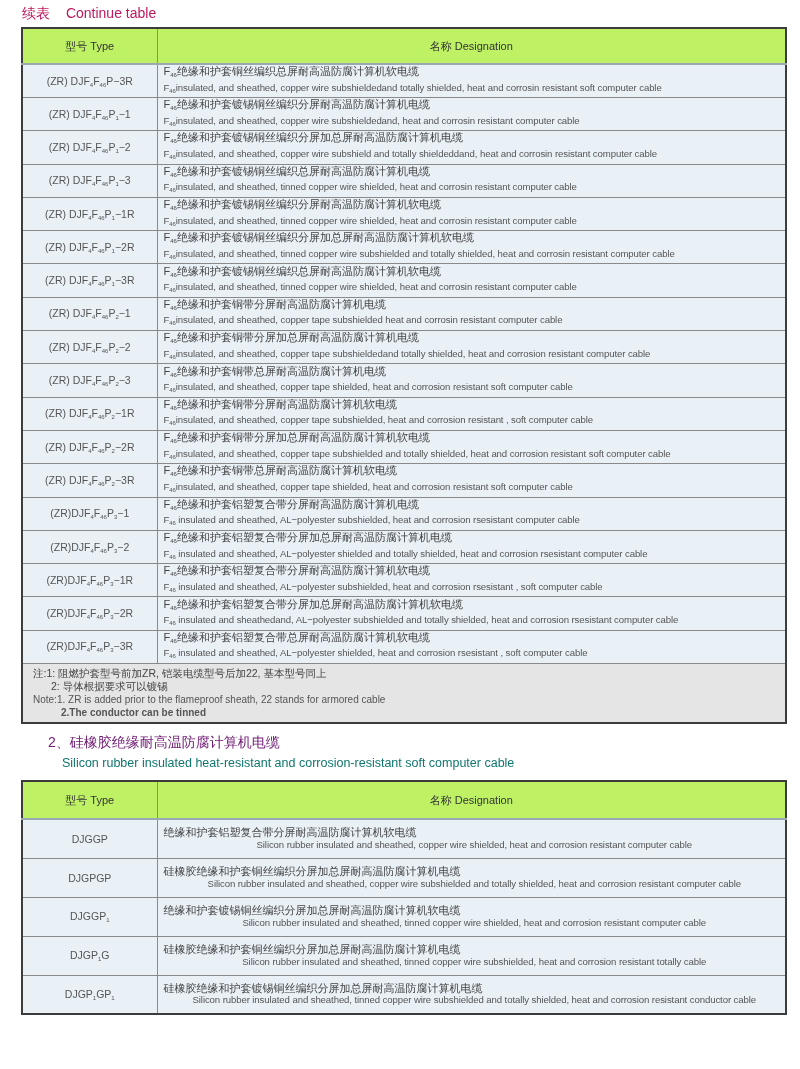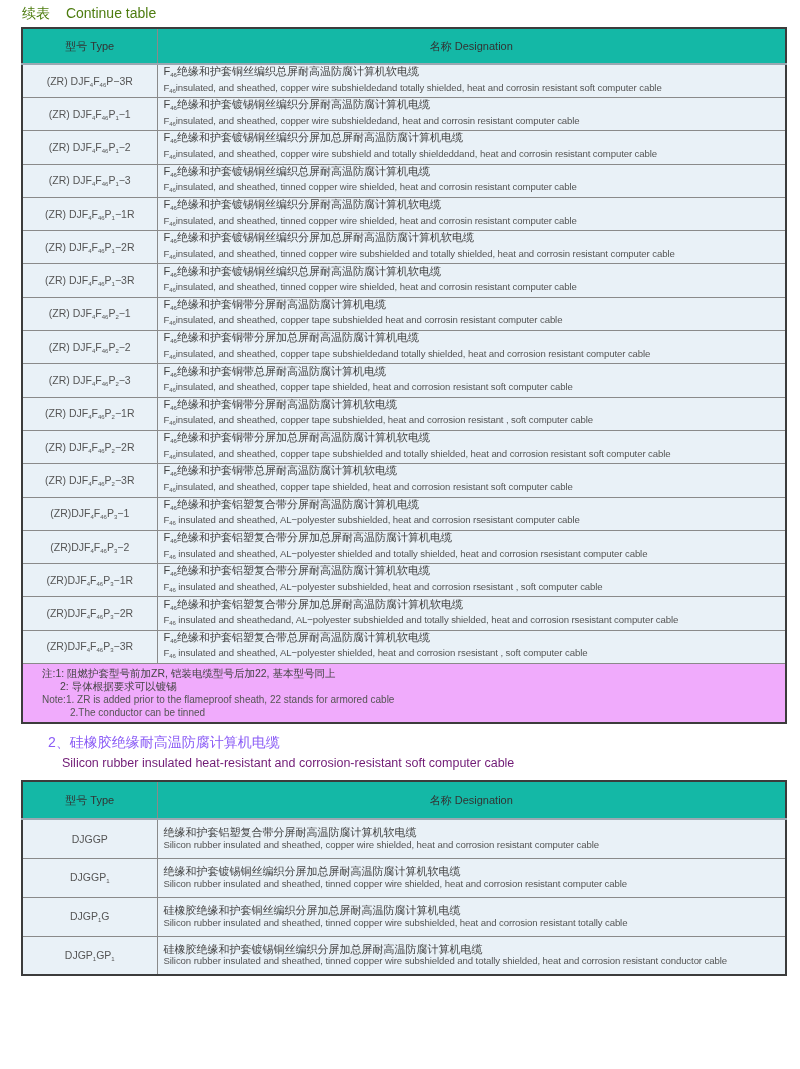--- a/index.html
+++ b/index.html
@@ -1,45 +1,45 @@
 <!DOCTYPE html>
 <html><head>
 <meta charset="utf-8">
 <style>
   * { box-sizing: border-box; margin: 0; padding: 0; }
   html, body { width: 800px; height: 1069px; background: #ffffff; overflow: hidden; }
   body { font-family: "Liberation Sans", "DejaVu Sans", sans-serif; color: #444; position: relative; }
 
-  .page-title { position: absolute; left: 22px; top: 5px; font-size: 14px; color: #4d7c0f; }
+  .page-title { position: absolute; left: 22px; top: 5px; font-size: 14px; color: #be185d; }
   .page-title .zh { margin-right: 12px; }
 
   table { border-collapse: collapse; table-layout: fixed; position: absolute; }
   .t1 { left: 21px; top: 27px; width: 766px; border: 2px solid #3c3c3c; }
   .t2 { left: 21px; top: 780px; width: 766px; border: 2px solid #3c3c3c; }
 
-  th { background: #14b8a6; font-weight: normal; font-size: 11px; color: #333; border: 1px solid #8a8a8a; border-bottom: 2px solid #9aa8b2; }
+  th { background: #bef264; font-weight: normal; font-size: 11px; color: #333; border: 1px solid #8a8a8a; border-bottom: 2px solid #9aa8b2; }
   td { background: #e9f1f7; border: 1px solid #8a8a8a; font-size: 10px; color: #555; vertical-align: middle; }
   .t1 th { height: 36px; }
   .t2 th { height: 38px; }
   .t1 td { height: 33.3px; }
   .t2 td { height: 39px; }
   td.type { text-align: center; font-size: 10.5px; color: #555; }
   td.desc { padding-left: 6px; line-height: 12.5px; }
   td.desc .zh { font-size: 11px; color: #444; display: block; white-space: nowrap; }
   td.desc .en { font-size: 9.6px; color: #555; display: block; white-space: nowrap; letter-spacing: -0.1px; }
-  .t2 td.desc .en { white-space: normal; }
+  .t2 td.desc .en { white-space: normal; text-align: center; }
   sub { font-size: 6px; vertical-align: -2px; }
 
-  td.note { background: #f0abfc; font-size: 10.5px; padding: 3px 19px; line-height: 13px; height: auto; color: #444; }
+  td.note { background: #e5e5e5; font-size: 10.5px; padding: 3px 10px; line-height: 13px; height: auto; color: #444; }
   td.note .en { font-size: 10px; color: #555; }
   .ind1 { padding-left: 18px; }
-  .ind2 { padding-left: 28px; }
-
-  .sec2-title { position: absolute; left: 48px; top: 734px; font-size: 14px; color: #8b5cf6; }
-  .sec2-sub { position: absolute; left: 62px; top: 756px; font-size: 12.5px; color: #701a75; }
+  .ind2 { padding-left: 28px; font-weight: bold; }
+
+  .sec2-title { position: absolute; left: 48px; top: 734px; font-size: 14px; color: #701a75; }
+  .sec2-sub { position: absolute; left: 62px; top: 756px; font-size: 12.5px; color: #0f766e; }
 </style>
 </head>
 <body>
 
 <div class="page-title">
   <span class="zh">续表</span>
   <span>Continue table</span>
 </div>
 
 <table class="t1">
@@ -209,20 +209,27 @@
   </thead>
   <tbody id="t2-body">
       <tr>
         <td class="type">DJGGP</td>
         <td class="desc">
           <span class="zh">绝缘和护套铝塑复合带分屏耐高温防腐计算机软电缆</span>
           <span class="en">Silicon rubber insulated and sheathed, copper wire shielded, heat and corrosion resistant computer cable</span>
         </td>
       </tr>
       <tr>
+        <td class="type">DJGPGP</td>
+        <td class="desc">
+          <span class="zh">硅橡胶绝缘和护套铜丝编织分屏加总屏耐高温防腐计算机电缆</span>
+          <span class="en">Silicon rubber insulated and sheathed, copper wire subshielded and totally shielded, heat and corrosion resistant computer cable</span>
+        </td>
+      </tr>
+      <tr>
         <td class="type">DJGGP<sub>1</sub></td>
         <td class="desc">
           <span class="zh">绝缘和护套镀锡铜丝编织分屏加总屏耐高温防腐计算机软电缆</span>
           <span class="en">Silicon rubber insulated and sheathed, tinned copper wire shielded, heat and corrosion resistant computer cable</span>
         </td>
       </tr>
       <tr>
         <td class="type">DJGP<sub>1</sub>G</td>
         <td class="desc">
           <span class="zh">硅橡胶绝缘和护套铜丝编织分屏加总屏耐高温防腐计算机电缆</span>

